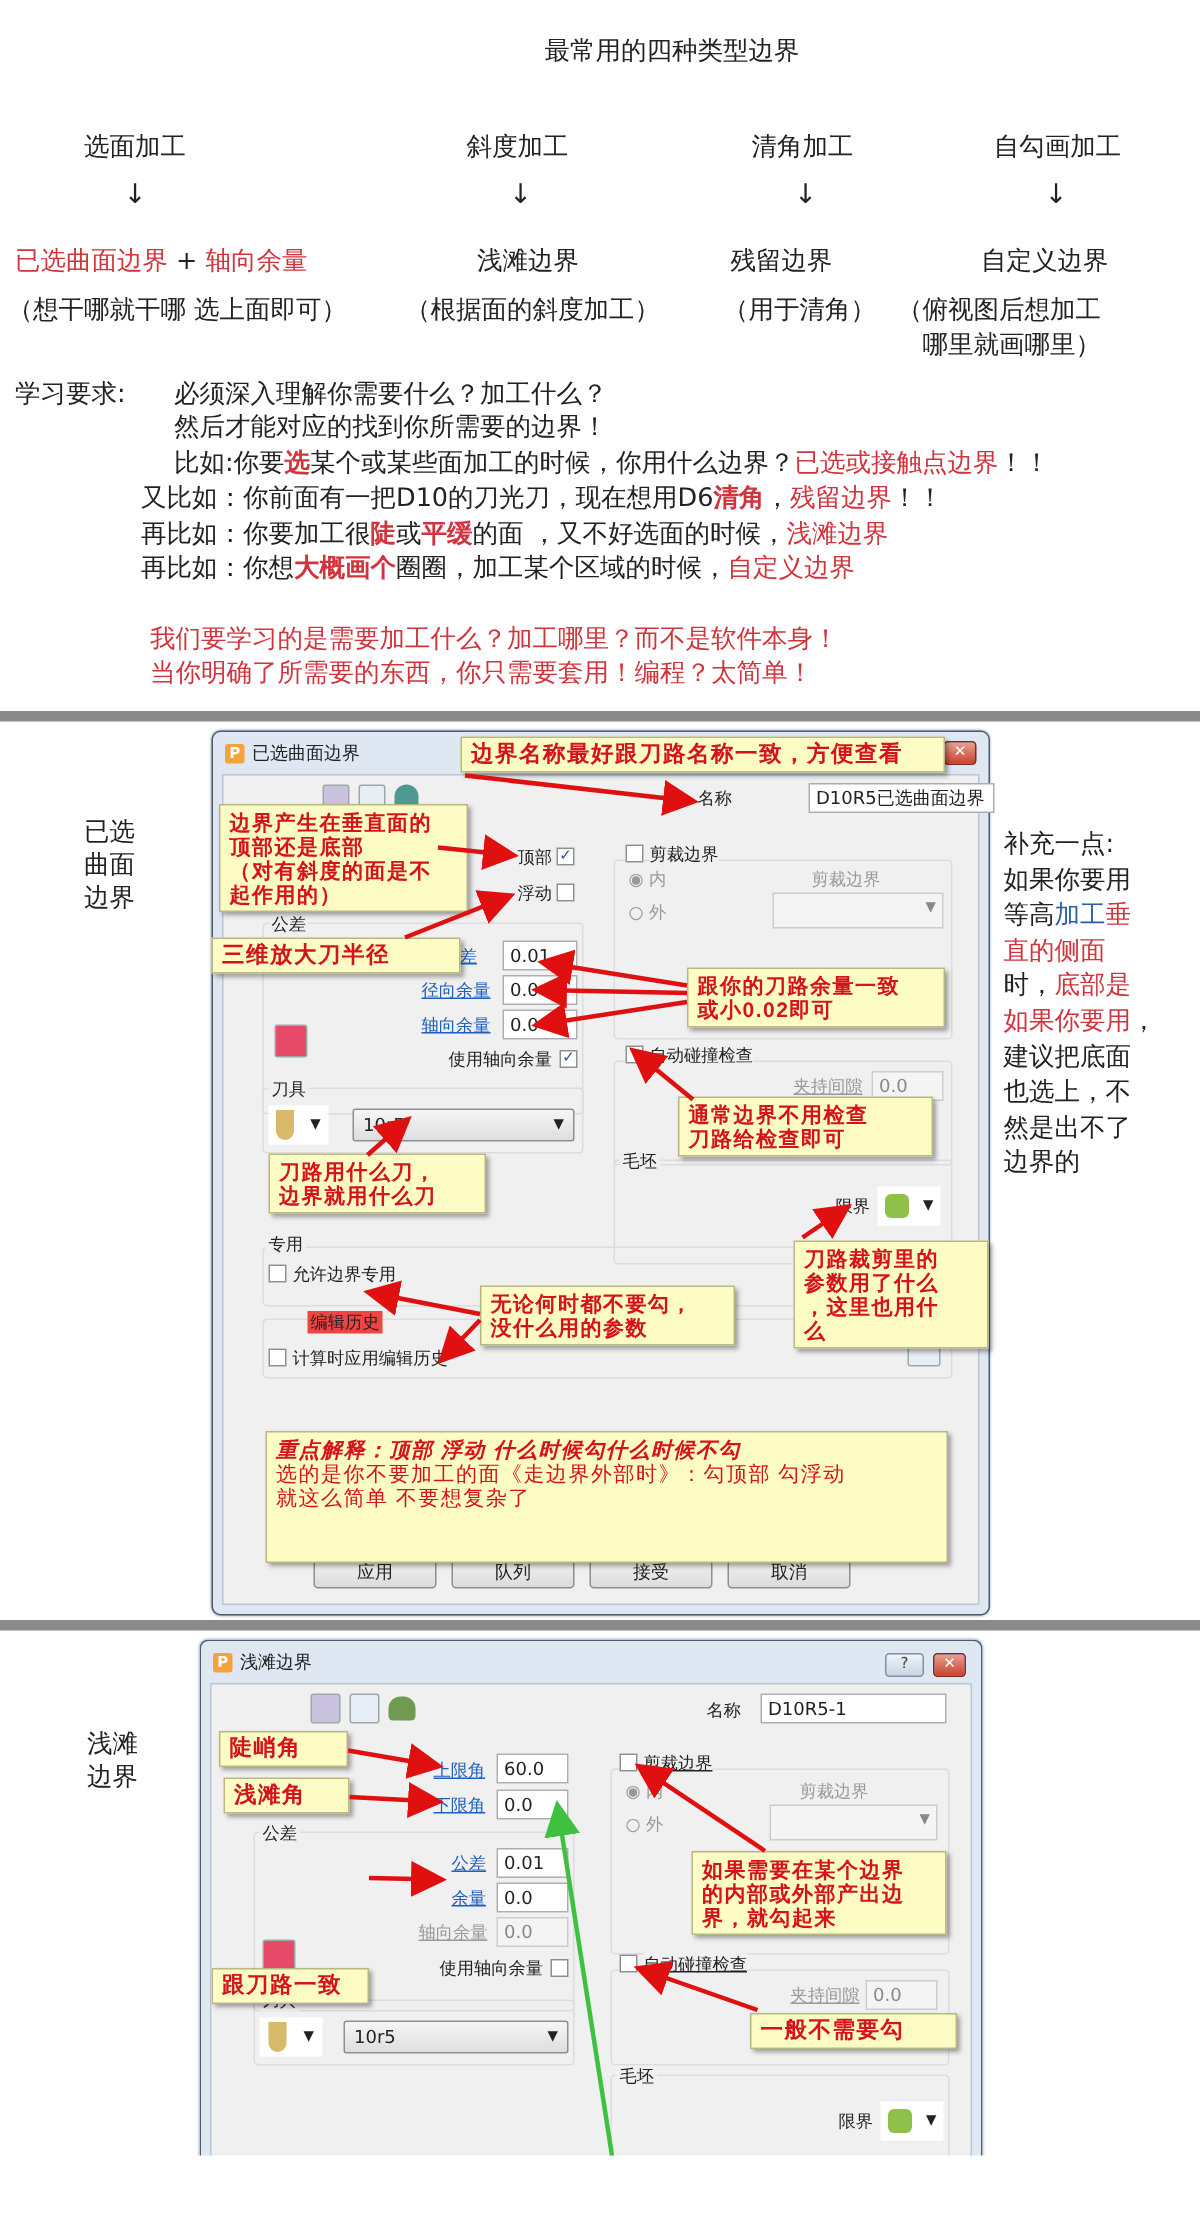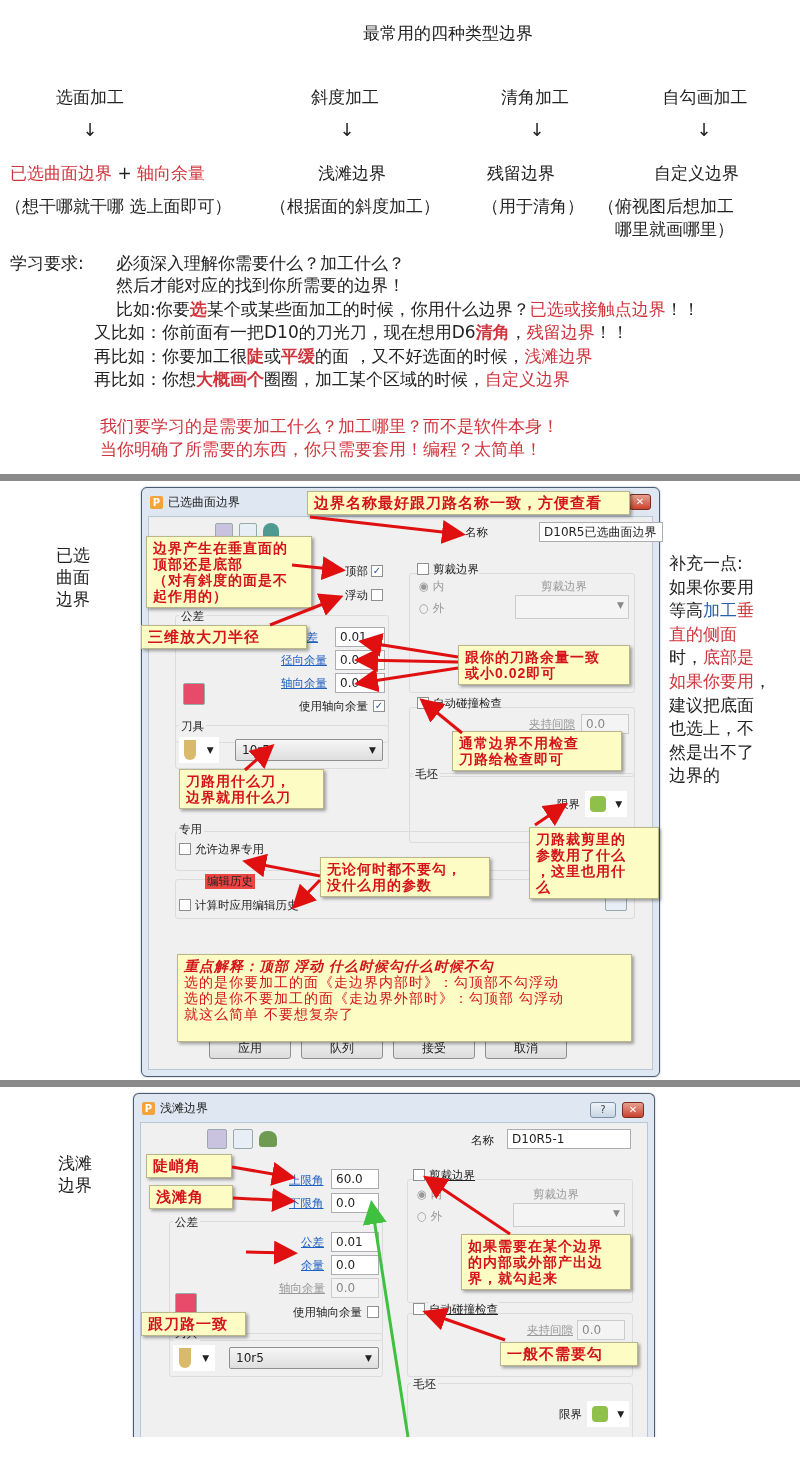--- a/index.html
+++ b/index.html
@@ -199,21 +199,20 @@
     <div>参数用了什么</div>
     <div>，这里也用什</div>
     <div>么</div>
 </div>
 <div class="abs note" style="left:320px;top:857px;width:170px;">
   <div>无论何时都不要勾，</div>
     <div>没什么用的参数</div>
 </div>
 <div class="abs note" style="left:177px;top:954px;width:455px;height:88px;font-weight:normal;">
   <div style="font-weight:bold;font-style:italic;"><span>重点解释：</span><span>顶部 浮动 什么时候勾什么时候不勾</span></div>
-  <div>选的是你要加工的面《走边界内部时》：勾顶部不勾浮动</div>
   <div>选的是你不要加工的面《走边界外部时》：勾顶部 勾浮动</div>
   <div>就这么简单 不要想复杂了</div>
 </div>
 
 <div class="abs" style="left:669px;top:552px;font-size:17px;line-height:23.6px;">
   <div>补充一点:</div>
   <div>如果你要用</div>
   <div><span>等高</span><span class="blue">加工</span><span class="red">垂</span></div>
   <div class="red">直的侧面</div>
   <div><span>时，</span><span class="red">底部是</span></div>

